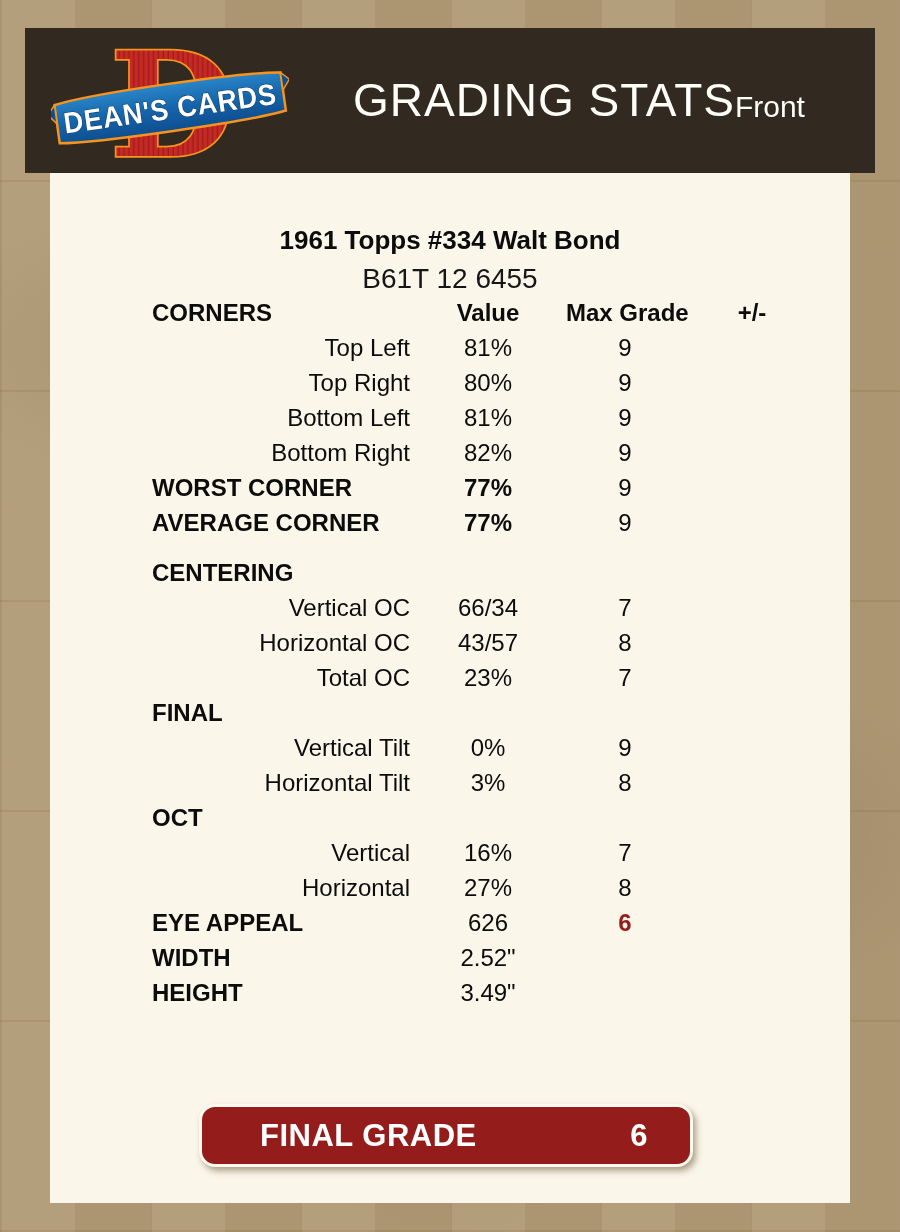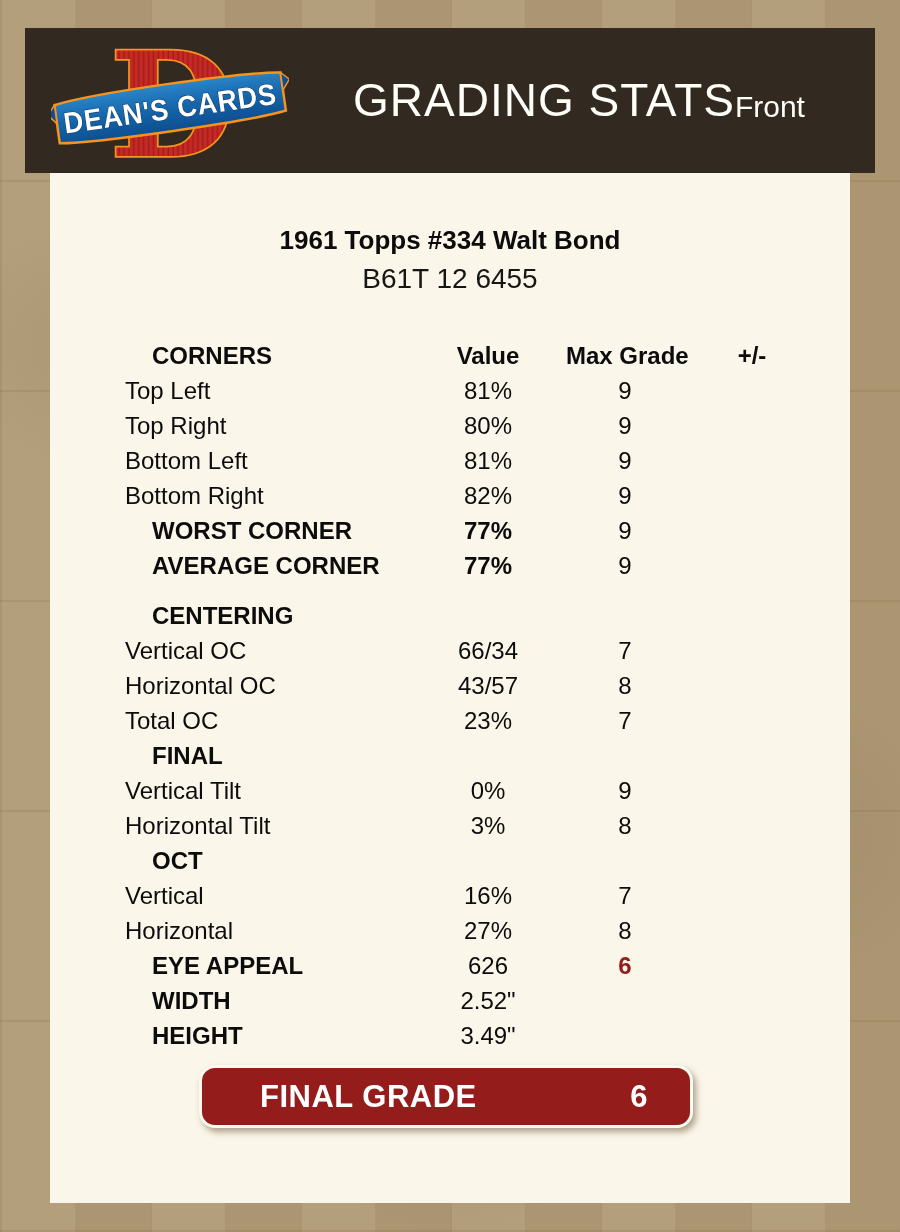--- a/index.html
+++ b/index.html
@@ -28,32 +28,32 @@
     position:absolute;left:258px;top:0;right:0;height:100%;
     display:flex;flex-direction:row;align-items:center;justify-content:center;
     color:#fffef8;
   }
   .header-title{font-size:46px;letter-spacing:1px;line-height:1.1;}
   .header-sub{font-size:30px;margin-top:12px;}
 
   .card-title{margin-top:53px;text-align:center;font-size:26px;font-weight:bold;color:#0c0c0c;}
   .card-code{margin-top:7px;text-align:center;font-size:28px;color:#161616;}
 
-  .stats{margin-top:43px;}
+  .stats{}
   .trow{display:grid;grid-template-columns:360px 156px 118px 136px;height:35px;align-items:center;}
   .gap{height:15px;}
   .cell{font-size:24px;color:#0c0c0c;white-space:pre;}
   .cell.lab{padding-left:102px;}
-  .cell.lab.ind{padding-left:75px;}
+  .cell.lab.ind{padding-left:75px;text-align:right;}
   .cell.val,.cell.max,.cell.pm{text-align:center;}
   .cell.b{font-weight:bold;}
   .cell.red{color:#941c1a;}
 
   .final-grade{
-    position:absolute;left:149px;top:893px;width:494px;height:63px;box-sizing:border-box;
+    position:absolute;left:149px;top:932px;width:494px;height:63px;box-sizing:border-box;
     background:#941c1a;border:3px solid #fcf9ee;border-radius:16px;
     box-shadow:3px 4px 6px rgba(110,90,60,0.55);
     display:flex;align-items:center;justify-content:space-between;
     padding:0 42px 0 58px;color:#ffffff;font-weight:bold;font-size:31px;letter-spacing:0.5px;
     cursor:pointer;
   }
 </style>
 </head>
 <body>
 

